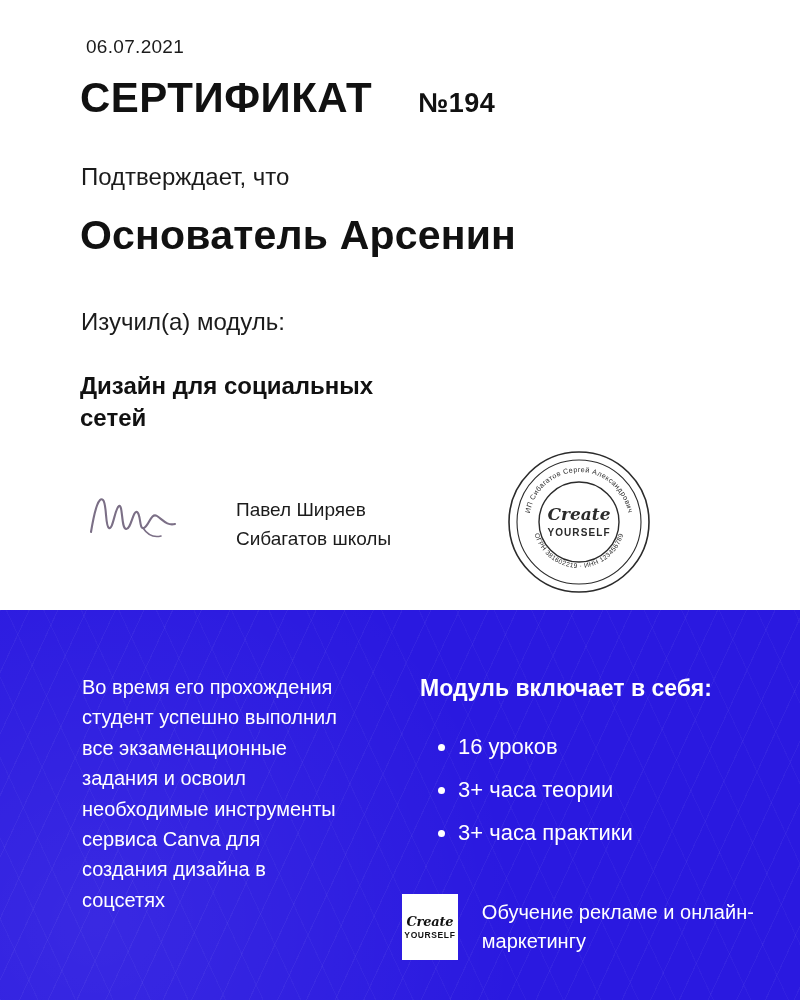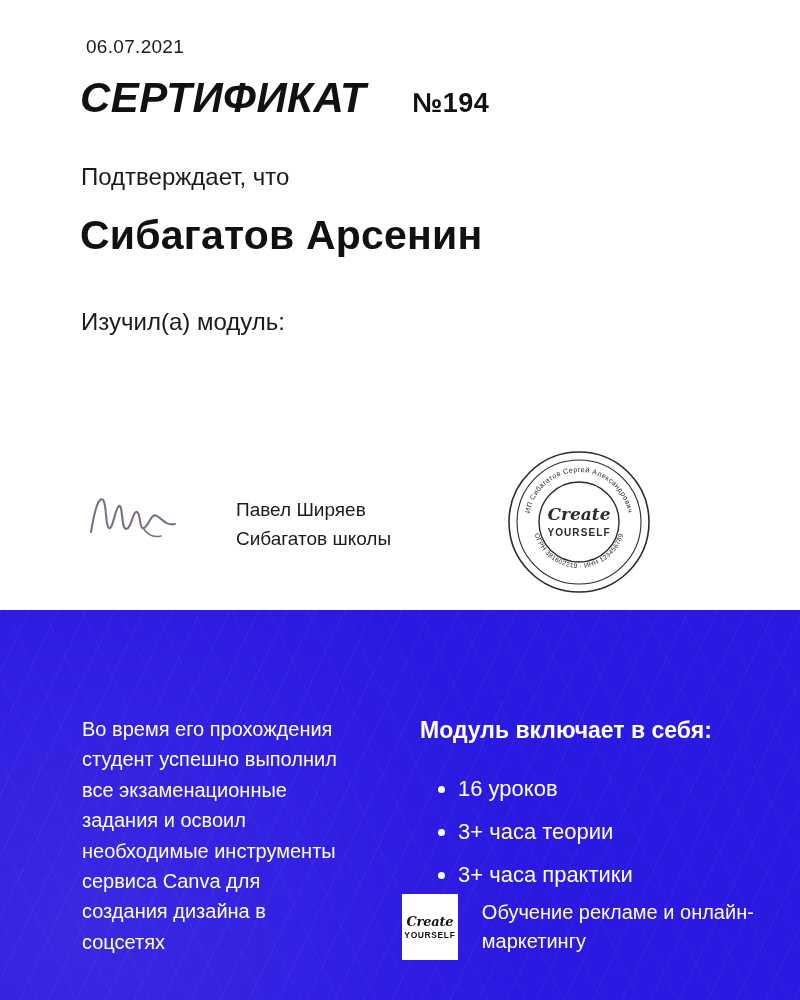--- a/index.html
+++ b/index.html
@@ -42,21 +42,20 @@
     top: 74px;
     left: 80px;
     display: flex;
     align-items: baseline;
   }
   .title-main {
     font-size: 42px;
     font-weight: bold;
     letter-spacing: 0.5px;
     color: #111111;
-    font-style: italic;
   }
   .title-number {
     font-size: 27px;
     font-weight: bold;
     color: #111111;
     margin-left: 46px;
     letter-spacing: 0.5px;
   }
   .confirms-line {
     position: absolute;
@@ -135,23 +134,22 @@
     inset: 0;
     background:
       repeating-linear-gradient(115deg, rgba(255,255,255,0.045) 0px, rgba(255,255,255,0.045) 1px, transparent 1px, transparent 26px),
       repeating-linear-gradient(65deg, rgba(255,255,255,0.03) 0px, rgba(255,255,255,0.03) 1px, transparent 1px, transparent 34px),
       radial-gradient(circle at 12% 80%, rgba(255,255,255,0.07), transparent 55%);
     pointer-events: none;
   }
   .bottom-inner {
     position: relative;
     display: flex;
-    padding: 88px 60px 0 82px;
+    padding: 62px 60px 0 82px;
     box-sizing: border-box;
-    margin-top: 16px;
   }
   .left-col {
     width: 260px;
     color: #ffffff;
     font-size: 20px;
     line-height: 1.52;
   }
   .right-col {
     margin-left: 78px;
     color: #ffffff;
@@ -219,24 +217,25 @@
 
     <div class="issue-date">06.07.2021</div>
 
     <div class="title-row">
       <span class="title-main">СЕРТИФИКАТ</span>
       <span class="title-number">№194</span>
     </div>
 
     <div class="confirms-line">Подтверждает, что</div>
 
-    <div class="recipient-name">Сибагатов Арсенин</div>
+    <div class="recipient-name">Основатель Арсенин</div>
 
     <div class="module-label">Изучил(а) модуль:</div>
 
+    <div class="module-name">Дизайн для социальных сетей</div>
 
     <div class="signature-block">
       <span class="signature-mark">
         <svg viewBox="0 0 95 60" width="95" height="60" aria-hidden="true">
           <path d="M6 46 C10 22, 14 10, 18 14 C22 18, 20 40, 24 42 C28 44, 30 22, 34 20 C38 18, 36 42, 41 43 C46 44, 48 24, 52 26 C56 28, 54 44, 59 42 C64 40, 66 26, 72 30 C78 34, 82 40, 90 38" fill="none" stroke="#7b6f86" stroke-width="2.1" stroke-linecap="round"></path>
           <path d="M58 42 C62 48, 68 52, 76 50" fill="none" stroke="#7b6f86" stroke-width="1.6" stroke-linecap="round"></path>
         </svg>
       </span>
       <div class="signer-info">
         <div>Павел Ширяев</div>

